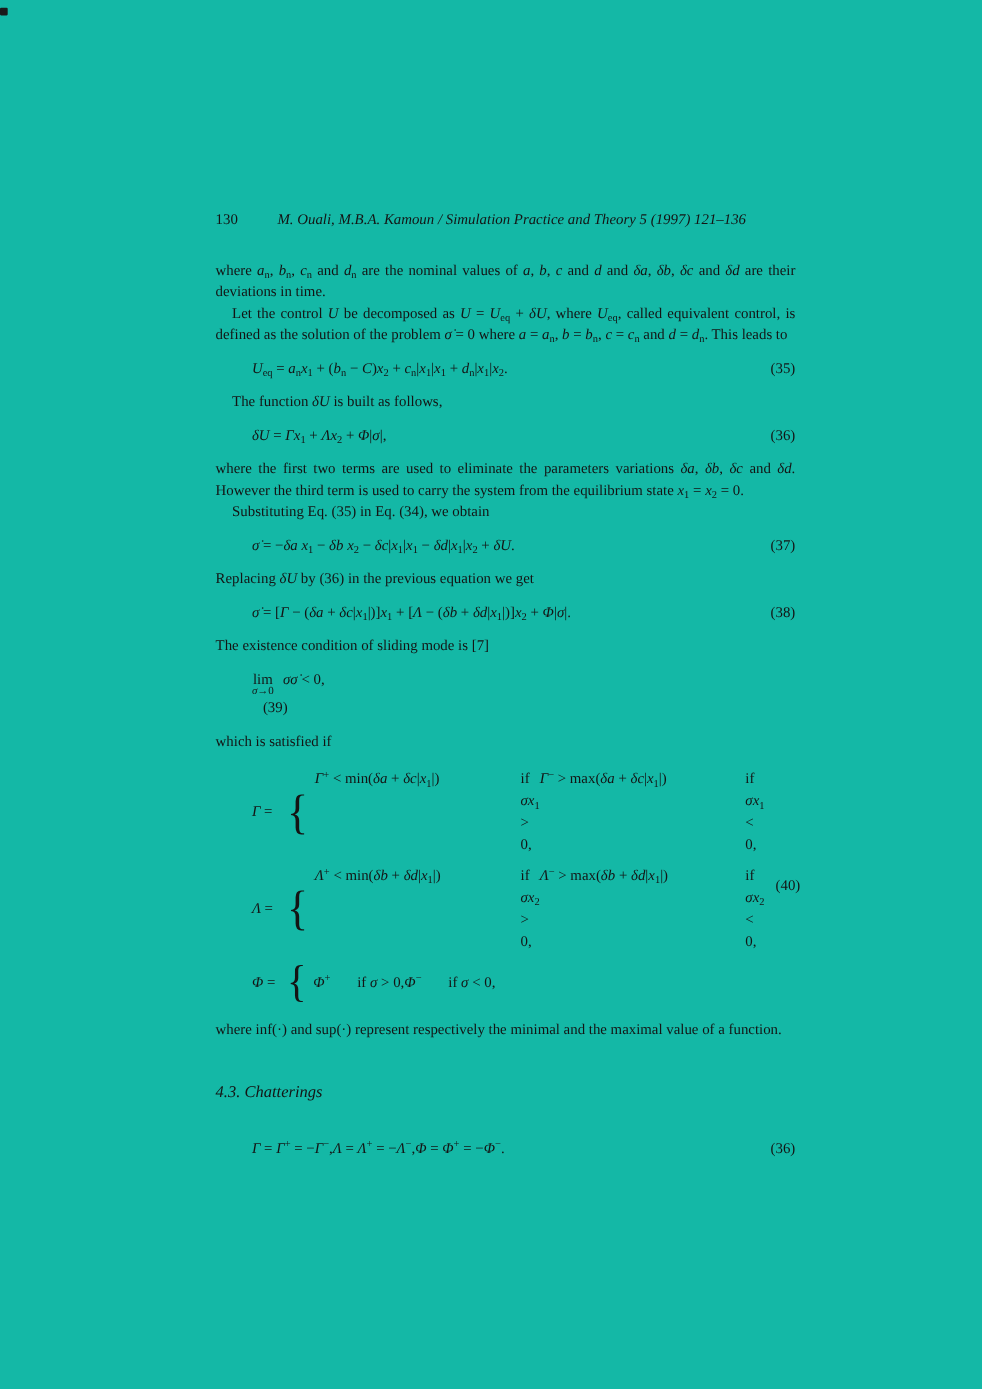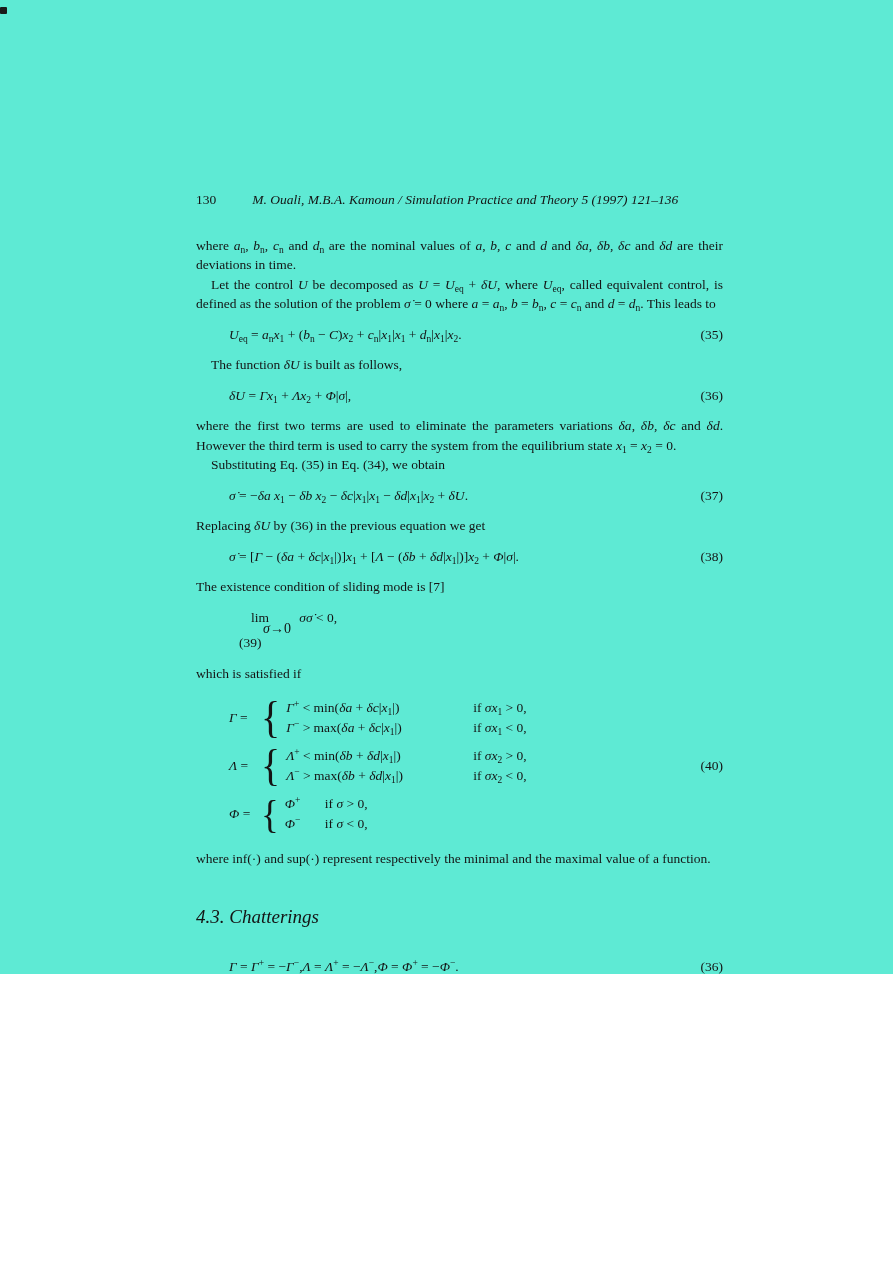--- a/index.html
+++ b/index.html
@@ -4,21 +4,21 @@
 <style>
   * { margin: 0; padding: 0; box-sizing: border-box; }
   html, body { background: #ffffff; }
   body {
     width: 893px; height: 1263px;
     font-family: "Liberation Serif", serif;
     color: #141414;
     position: relative;
     overflow: hidden;
   }
-  .page { position: relative; width: 893px; height: 974px; background: #5eead4; }
+  .page { position: relative; width: 893px; height: 1263px; background: #14b8a6; }
   .scan-artifact {
     position: absolute; left: 0; top: 7px; width: 7px; height: 7px;
     background: #1a1a1a; border-radius: 1px;
   }
   .content {
     position: absolute; left: 196px; top: 190px; width: 527px;
     font-size: 13.5px; line-height: 19.5px;
   }
   .header { display: flex; align-items: baseline; margin-bottom: 26px; }
   .running-head { font-style: italic; margin-left: 36px; }
@@ -30,31 +30,31 @@
   }
   .equation.topalign { align-items: flex-start; flex-direction: column; }
   .equation.centeralign { align-items: center; }
   .eq-num { margin-left: 10px; white-space: nowrap; }
   sub { font-size: 9.5px; line-height: 0; vertical-align: -3px; }
   sup { font-size: 9.5px; line-height: 0; vertical-align: 5px; }
   i { font-style: italic; }
   
   .lim { display: inline-block; vertical-align: top; text-align: center; margin-right: 5px; }
   .lim-top { display: block; line-height: 19.5px; }
-  .lim-bot { display: block; font-size: 14px; line-height: 9px; margin-top: -3px; margin-left: 34px; }
+  .lim-bot { display: block; font-size: 10px; line-height: 9px; margin-top: -3px; }
   
   .cases-stack { display: flex; flex-direction: column; }
   .cases-row { display: flex; align-items: center; margin: 4px 0; }
   .lhs { min-width: 32px; }
   .brace {
     font-size: 40px; line-height: 40px; font-weight: 400;
     margin-right: 6px; transform: scaleY(1.1); display: inline-block;
   }
   .brace.small { font-size: 37px; line-height: 37px; }
-  .case-lines { display: flex; flex-direction: column; }
+  .case-lines { display: flex; flex-direction: row; }
   .case-line { display: flex; line-height: 20px; }
   .case-expr { min-width: 187px; }
   .case-expr.narrow { min-width: 40px; }
   
   .eqlines { display: flex; flex-direction: row; }
   .eqlines .eqline { line-height: 20px; margin: 4px 0; }
   .section-heading { font-style: italic; margin: 38px 0 27px 0; }
 </style>
 </head>
 <body>
@@ -163,21 +163,21 @@
             </span>
           </span>
         </div>
 
       </div>
       <span class="eq-num">(40)</span>
     </div>
 
     <p class="para">where inf(·) and sup(·) represent respectively the minimal and the maximal value of a function.</p>
 
-    <h3 class="section-heading" style="font-size:19px; font-weight:normal;">4.3. Chatterings</h3>
+    <h3 class="section-heading" style="font-size:15px; font-weight:normal;">4.3. Chatterings</h3>
 
 
     <div class="equation centeralign">
       <span class="eqlines">
         <span class="eqline"><i>Γ</i> = <i>Γ</i><sup>+</sup> = −<i>Γ</i><sup>−</sup>,</span>
         <span class="eqline"><i>Λ</i> = <i>Λ</i><sup>+</sup> = −<i>Λ</i><sup>−</sup>,</span>
         <span class="eqline"><i>Φ</i> = <i>Φ</i><sup>+</sup> = −<i>Φ</i><sup>−</sup>.</span>
       </span>
       <span class="eq-num">(36)</span>
     </div>

